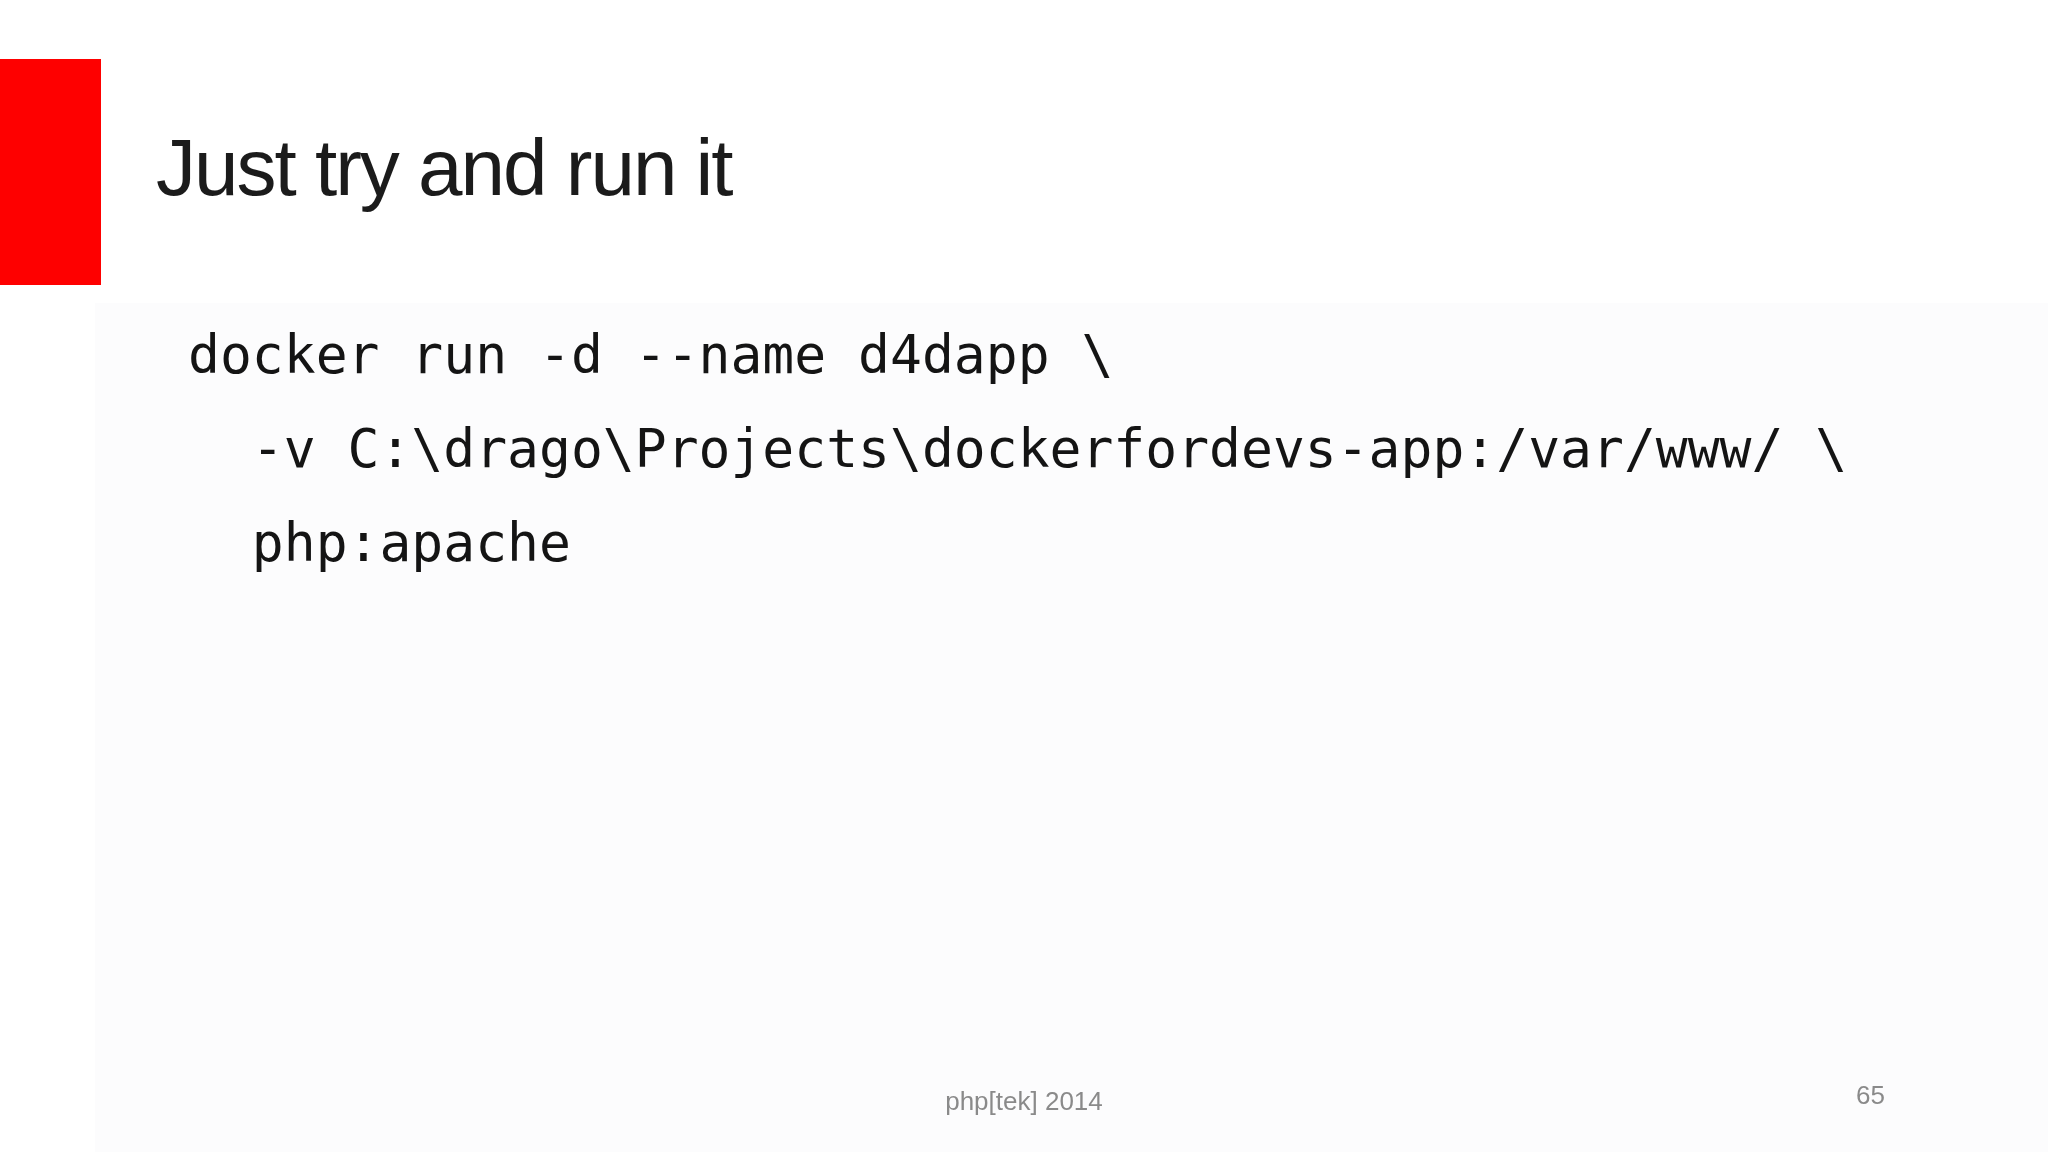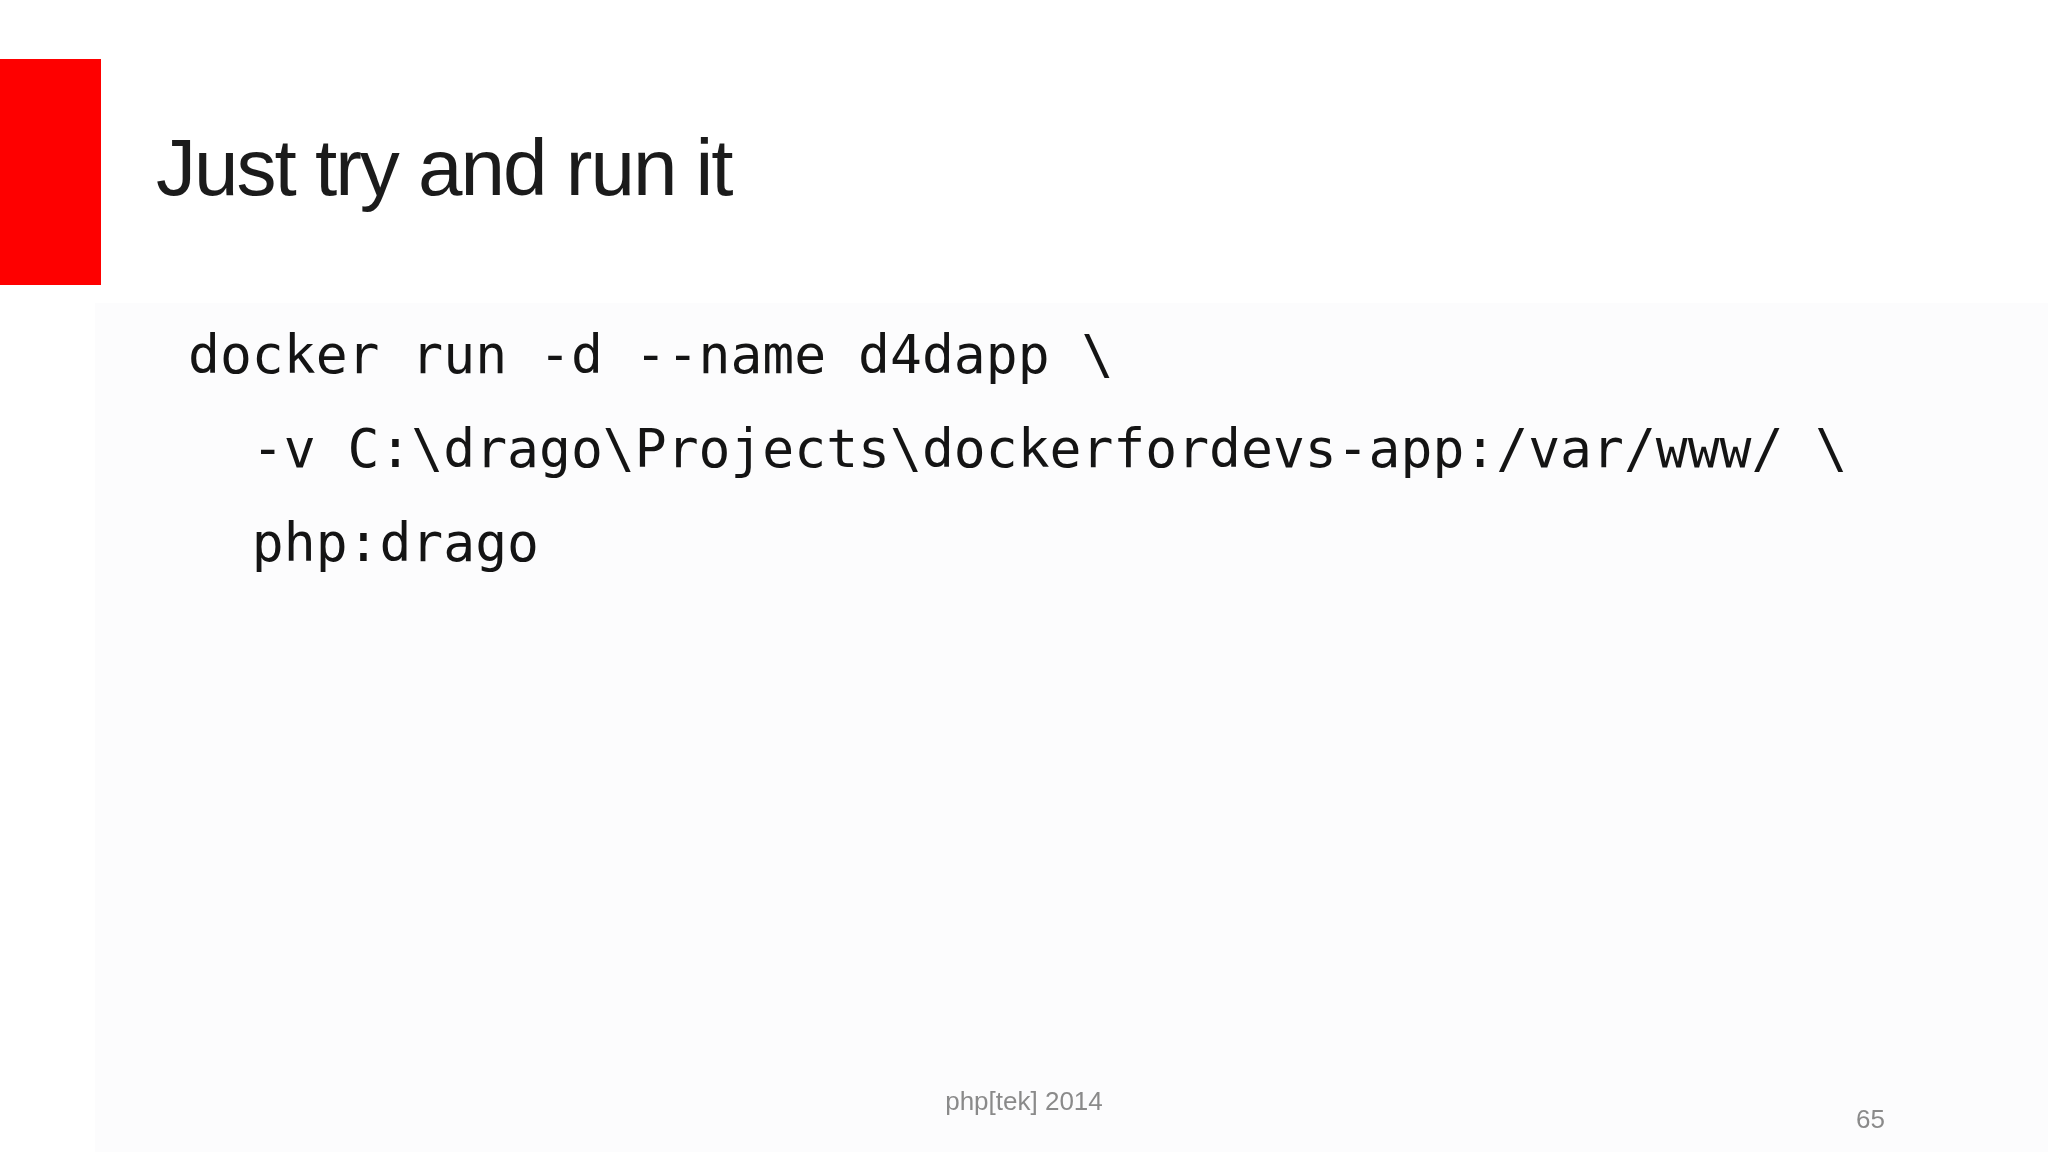--- a/index.html
+++ b/index.html
@@ -61,39 +61,39 @@
     left: 0;
     right: 0;
     top: 1086px;
     text-align: center;
     font-size: 26px;
     color: #8a8a8a;
   }
   .footer-page {
     position: absolute;
     right: 163px;
-    top: 1104px;
+    top: 1080px;
     font-size: 26px;
     color: #8a8a8a;
   }
 </style>
 </head>
 <body>
 
 <div class="slide">
 
   <div class="content-panel"></div>
 
   <div class="accent-bar"></div>
 
   <h1 class="slide-title">Just try and run it</h1>
 
   <div class="code-block">
     <div class="code-line">docker run -d --name d4dapp \</div>
     <div class="code-line">  -v C:\drago\Projects\dockerfordevs-app:/var/www/ \</div>
-    <div class="code-line">  php:drago</div>
+    <div class="code-line">  php:apache</div>
   </div>
 
   <div class="footer-event">php[tek] 2014</div>
 
   <div class="footer-page">65</div>
 
 </div>
 
 </body></html>

